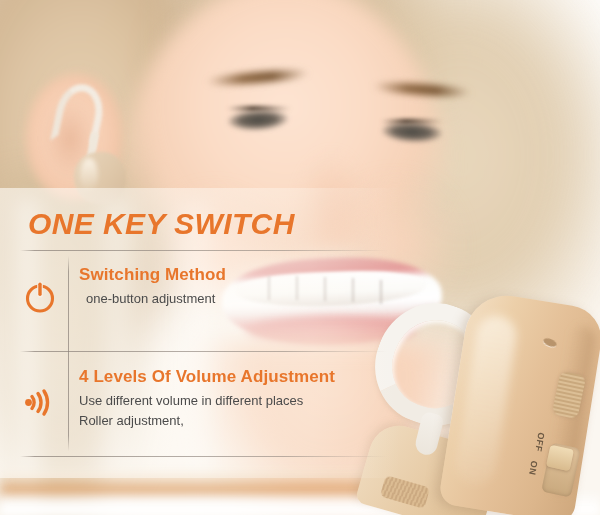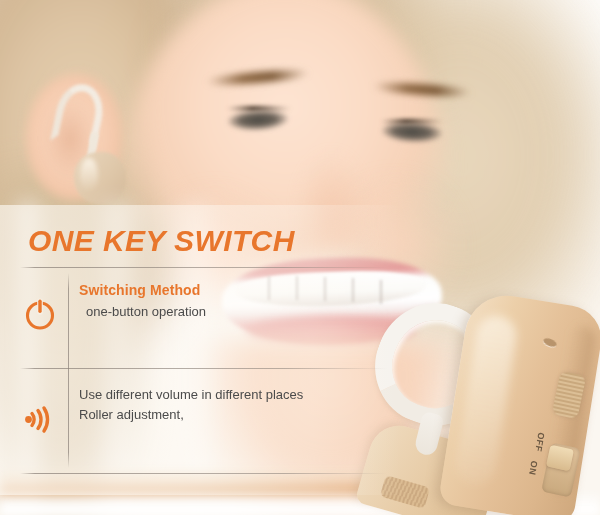--- a/index.html
+++ b/index.html
@@ -244,21 +244,21 @@
     box-shadow:-3px -2px 9px rgba(165,135,105,.22);
   }
   .dev-sec-ridges {
     position:absolute; left:12px; top:196px; width:46px; height:22px;
     background:repeating-linear-gradient(100deg,#d9b88d 0px,#d9b88d 2px,#c5a178 2px,#c5a178 4px);
     filter:blur(.6px); transform:rotate(16deg); opacity:.8; border-radius:6px;
   }
 
   
   #panel {
-    position:absolute; left:0; top:205px; width:400px; height:290px;
+    position:absolute; left:0; top:188px; width:400px; height:290px;
     z-index:5;
   }
   .veil {
     position:absolute; left:0; top:0; width:400px; height:290px;
     background:linear-gradient(90deg, rgba(255,252,247,.62) 0%, rgba(255,251,245,.50) 45%, rgba(255,250,243,.30) 78%, rgba(255,250,243,0) 100%);
   }
 
   .title {
     position:absolute; left:28px; top:19px;
     font-size:30px; font-weight:bold; font-style:italic;
@@ -284,21 +284,21 @@
   .row.r1 { top:70px; height:92px; }
   .row.r2 { top:172px; height:95px; }
 
   .ico {
     position:absolute; left:18px; top:16px; width:44px; height:44px;
     display:flex; align-items:center; justify-content:center;
   }
   .txt { position:absolute; left:79px; top:6px; width:310px; }
 
   .head {
-    font-size:14px; font-weight:bold; color:#e8762c;
+    font-size:17px; font-weight:bold; color:#e8762c;
     letter-spacing:.1px; line-height:1.35; white-space:nowrap;
   }
   .sub {
     font-size:13px; color:#4b4b4b; line-height:1.32;
     margin-top:3px; white-space:nowrap;
   }
   .sub.indent { padding-left:7px; }
 </style>
 </head>
 <body>
@@ -378,31 +378,32 @@
     <div class="ico">
       <svg width="40" height="40" viewBox="0 0 40 40" aria-hidden="true">
         <circle cx="20" cy="22.5" r="12.5" fill="none" stroke="#e8762c" stroke-width="3.1"></circle>
         <path d="M20 18 L20 25" stroke="#ffffff" stroke-width="7.5" stroke-linecap="butt" opacity="0"></path>
         <rect x="17.2" y="5.5" width="5.6" height="16" rx="2.6" fill="#f7efe4"></rect>
         <rect x="18.3" y="6.5" width="3.4" height="13.5" rx="1.7" fill="#e8762c"></rect>
       </svg>
     </div>
     <div class="txt">
       <div class="head">Switching Method</div>
-      <div class="sub indent">one-button operation</div>
+      <div class="sub indent">one-button adjustment</div>
     </div>
   </div>
 
   <div class="row r2">
     <div class="ico">
       <svg width="40" height="40" viewBox="0 0 40 40" aria-hidden="true">
         <circle cx="8.5" cy="24.5" r="3.4" fill="#e8762c"></circle>
         <path d="M12 30.5 A9.5 9.5 0 0 0 12 18.5" fill="none" stroke="#e8762c" stroke-width="3.4" stroke-linecap="round"></path>
         <path d="M18 33.5 A15 15 0 0 0 18 15.5" fill="none" stroke="#e8762c" stroke-width="3.4" stroke-linecap="round"></path>
         <path d="M24 36 A20.5 20.5 0 0 0 24 13" fill="none" stroke="#e8762c" stroke-width="3.4" stroke-linecap="round"></path>
       </svg>
     </div>
     <div class="txt">
+      <div class="head">4 Levels Of Volume Adjustment</div>
       <div class="sub">Use different volume in different places</div>
       <div class="sub">Roller adjustment,</div>
     </div>
   </div>
 </div>
 
 </body></html>

